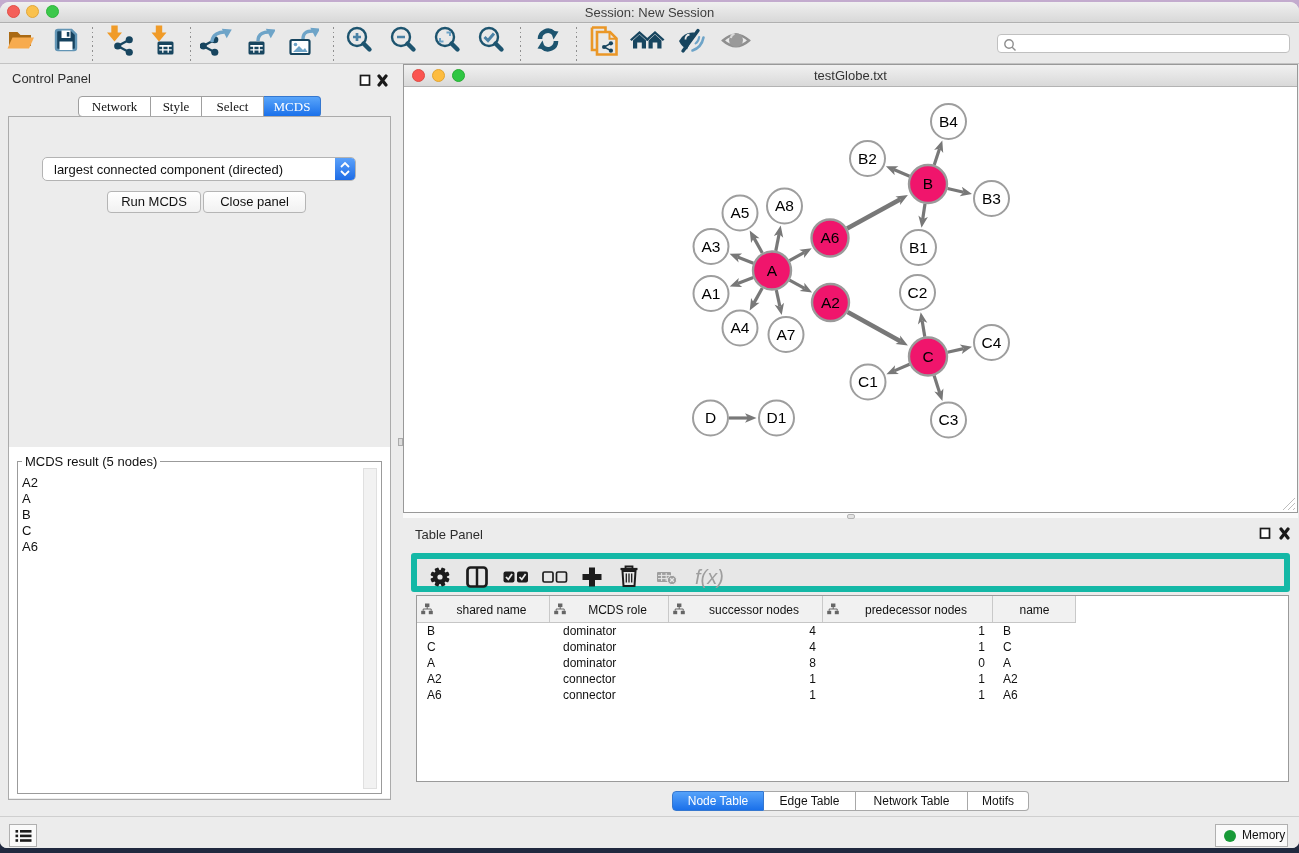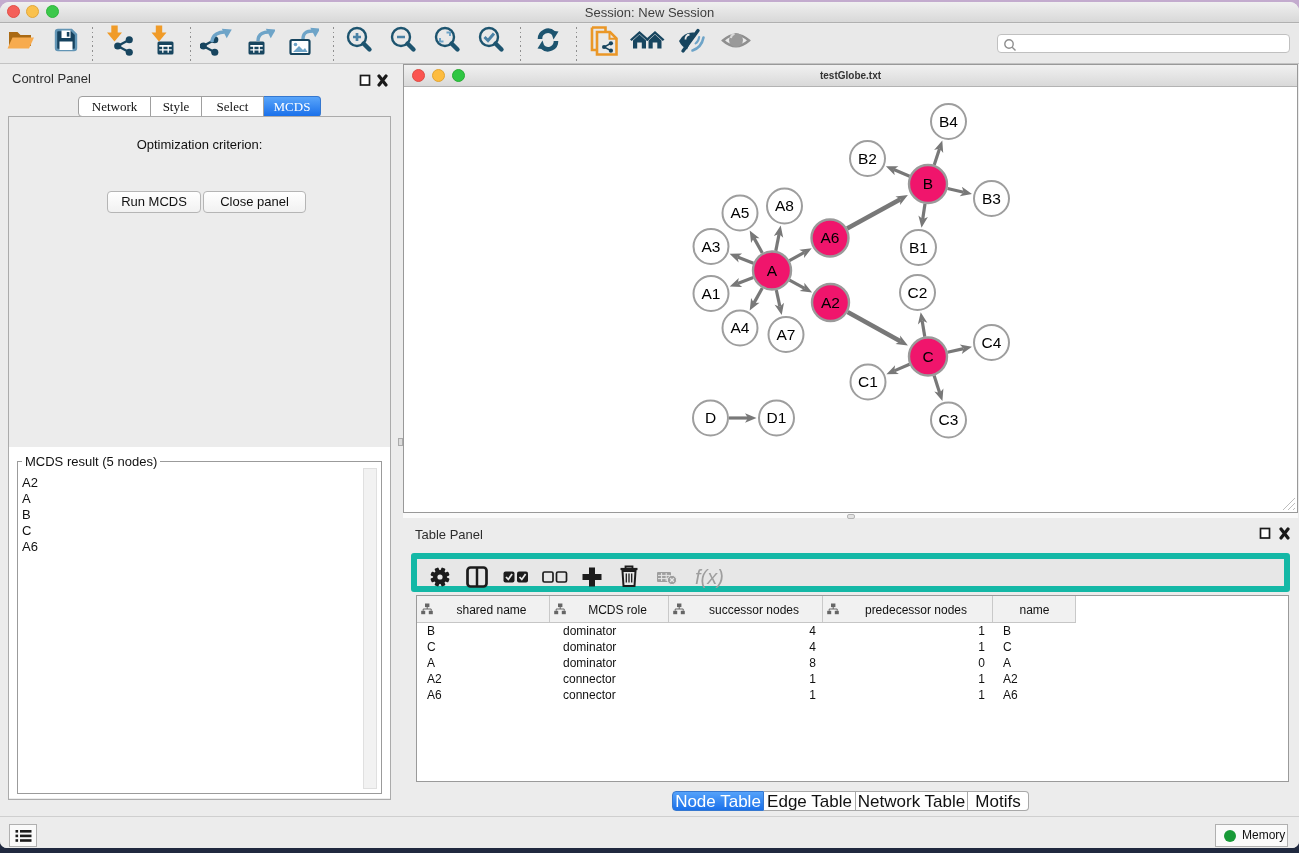--- a/index.html
+++ b/index.html
@@ -38,31 +38,31 @@
 .mlist { position:absolute; left:4px; top:13px; font-size:13px; color:#111; line-height:16px; }
 .mscroll { position:absolute; right:4px; top:6px; width:14px; height:321px;
   background:#f2f2f2; border:1px solid #e0e0e0; }
 .btn { position:absolute; height:22px; background:linear-gradient(#ffffff,#f1f1f1);
   border:1px solid #b5b5b5; border-radius:4px; font-size:13px; color:#111;
   text-align:center; line-height:20px; }
 .netwin { position:absolute; left:403px; top:62px; width:895px; height:449px;
   border:1px solid #999; background:#fff; }
 .nettitle { position:absolute; left:0; top:0; width:100%; height:22px;
   background:linear-gradient(#f1f1f1,#d9d9d9); border-bottom:1px solid #b3b3b3; }
-.nettext { position:absolute; width:100%; text-align:center; font-size:10px; font-weight:bold;
+.nettext { position:absolute; width:100%; text-align:center; font-size:13px; font-weight:normal;
   color:#333; line-height:22px; }
 .ntl { position:absolute; width:13px; height:13px; border-radius:50%; top:4px; }
 .tp-head { position:absolute; left:415px; top:525px; font-size:13px; color:#2d2d2d; }
 .tp-toolbar { position:absolute; left:411px; top:551px; width:879px; height:39px;
   background:#e7e7e7; border:6px solid #14b8a6; border-radius:3px; }
 .tablebox { position:absolute; left:416px; top:593px; width:873px; height:187px;
   background:#fff; border:1px solid #9a9a9a; }
 .btabs { position:absolute; top:789px; height:20px; display:flex; left:672px; }
 .btab { height:20px; border:1px solid #a8a8a8; border-left:none; background:#fff;
-  font-size:17px; color:#111; text-align:center; line-height:19px; }
+  font-size:12px; color:#111; text-align:center; line-height:19px; }
 .btab.first { border-left:1px solid #a8a8a8; border-radius:4px 0 0 4px; }
 .btab.last { border-radius:0 4px 4px 0; }
 .btab.sel { background:linear-gradient(#55a2fa,#1a70ea); color:#fff; border-color:#3577cf; }
 .statusbar { position:absolute; left:0; top:814px; width:1299px; height:32px;
   background:#ececec; border-top:1px solid #cfcfcf; }
 .sbtn { position:absolute; background:#fafafa; border:1px solid #b0b0b0; }
 </style>
 </head>
 <body>
 <div class="desktop">
@@ -199,21 +199,29 @@
         <rect x="1.5" y="1.5" width="9" height="9.5" fill="#fff" stroke="#1a1a1a" stroke-width="1.7"></rect>
         <path d="M20,2 L27,11 M27,2 L20,11" stroke="#1a1a1a" stroke-width="3.2" stroke-linecap="round"></path>
       </svg>
   <div class="tabs" style="left:78px;">
     <div class="tab first" style="width:73px;">Network</div>
     <div class="tab" style="width:51px;">Style</div>
     <div class="tab" style="width:62px;">Select</div>
     <div class="tab sel last" style="width:57px;">MCDS</div>
   </div>
   <div class="tabpanel">
-    <div style="position:absolute; top:20px; width:100%; text-align:center; font-size:13px; color:#111;">Optimization criterion:</div>
+    <div style="position:absolute; left:33px; top:40px; width:314px; height:24px; background:#fff; border:1px solid #b3b3b3; border-radius:5px;">
+      <div style="position:absolute; left:11px; top:0; line-height:23px; font-size:13px; color:#111;">largest connected component (directed)</div>
+      <div style="position:absolute; right:0; top:0; width:20px; height:22px; background:linear-gradient(#5ba1fa,#1e6ce6); border-radius:0 4px 4px 0;">
+            <svg style="position:absolute;left:3px;top:3px;" width="14" height="16" viewBox="0 0 14 16">
+              <path d="M3,6 L7,2 L11,6" fill="none" stroke="#fff" stroke-width="1.8"></path>
+              <path d="M3,10 L7,14 L11,10" fill="none" stroke="#fff" stroke-width="1.8"></path>
+            </svg>
+          </div>
+    </div>
     <div class="btn" style="left:86px; top:74px; width:94px;margin-left:12px;">Run MCDS</div>
     <div class="btn" style="left:194px; top:74px; width:103px;">Close panel</div>
     <div class="whitezone" style="left:0px; top:330px; width:381px; height:351px;"></div>
     <div class="groupbox">
       <div class="grouplabel">MCDS result (5 nodes)</div>
       <div class="mlist">A2<br>A<br>B<br>C<br>A6</div>
       <div class="mscroll"></div>
     </div>
   </div>
 

